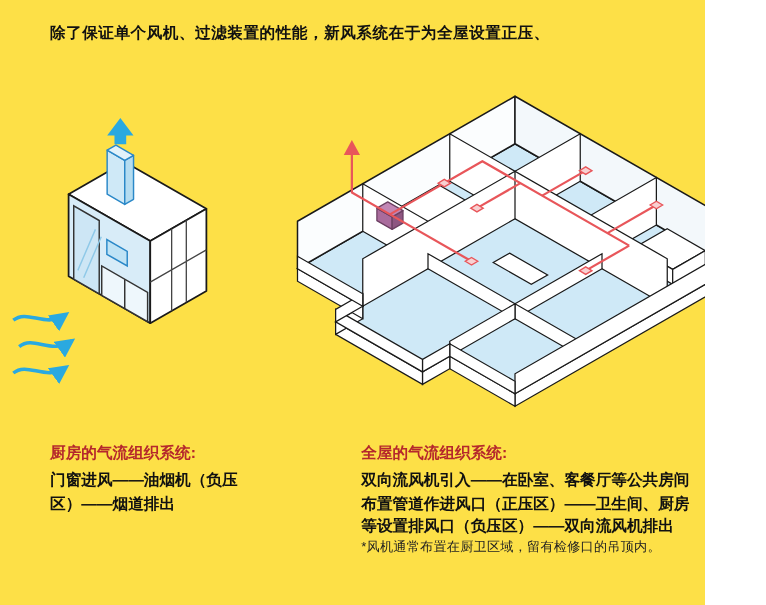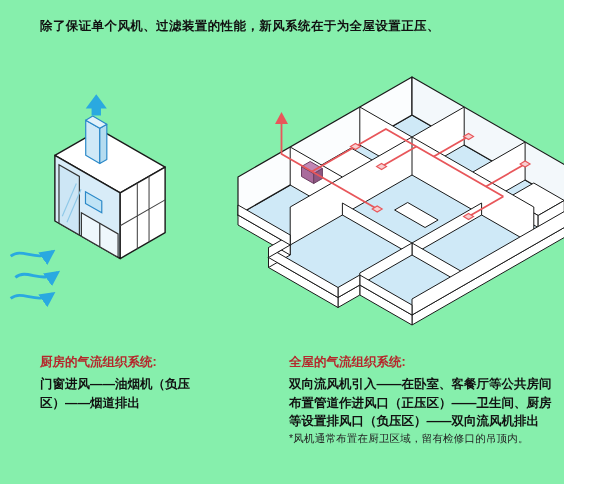--- a/index.html
+++ b/index.html
@@ -1,17 +1,17 @@
 <!DOCTYPE html>
 <html><head>
 <meta charset="utf-8">
 <style>
   html,body{margin:0;padding:0;}
   body{font-family:"Liberation Sans","DejaVu Sans",sans-serif;background:#fff;}
-  #page{position:relative;width:564px;height:484px;background:#86efac;overflow:hidden;}
+  #page{position:relative;width:564px;height:484px;background:#fde047;overflow:hidden;}
   .intro{position:absolute;left:40px;top:16px;width:545px;font-size:12.5px;font-weight:bold;
          color:#111;line-height:1.7;letter-spacing:0.4px;}
   .svg-wrap{position:absolute;}
   #kitchen-wrap{left:8px;top:92px;width:200px;height:258px;}
   #house-wrap{left:222px;top:70px;width:380px;height:300px;}
   .caption{position:absolute;font-size:12.5px;line-height:1.5;font-weight:bold;color:#111;}
   #kitchen-caption{left:40px;top:353px;width:168px;}
   #house-caption{left:289px;top:353px;width:268px;}
   .caption h3{margin:0 0 3px 0;font-size:12.5px;color:#b5282c;font-weight:bold;}
   .caption p{margin:0;}

